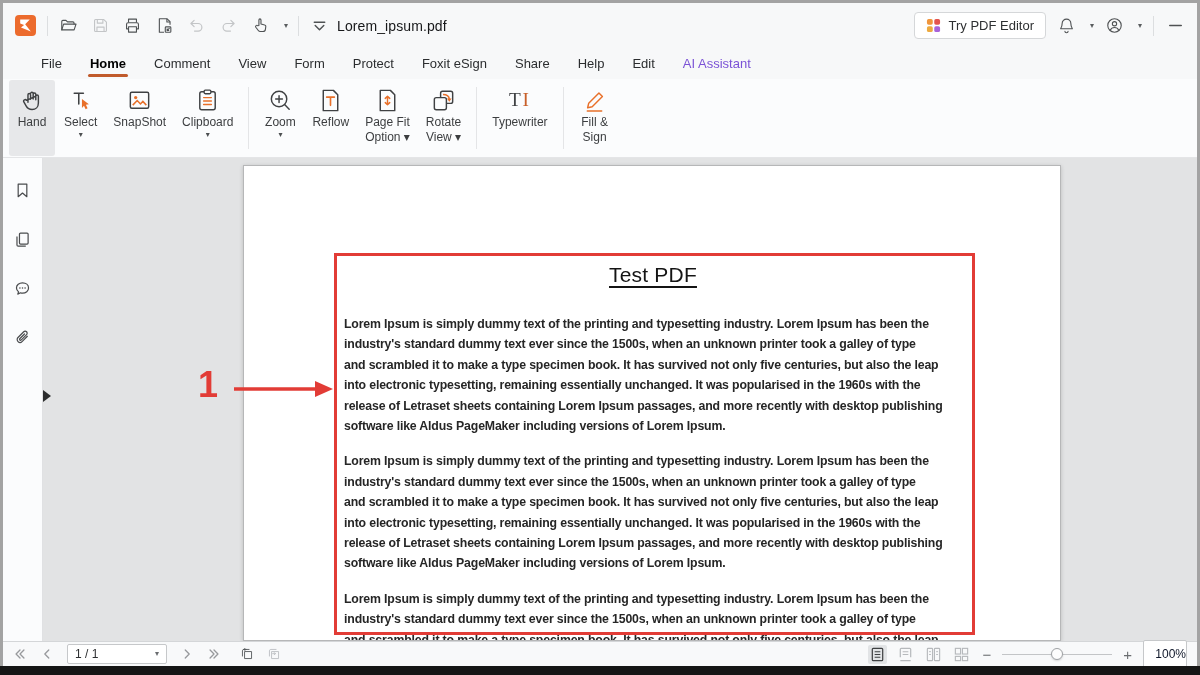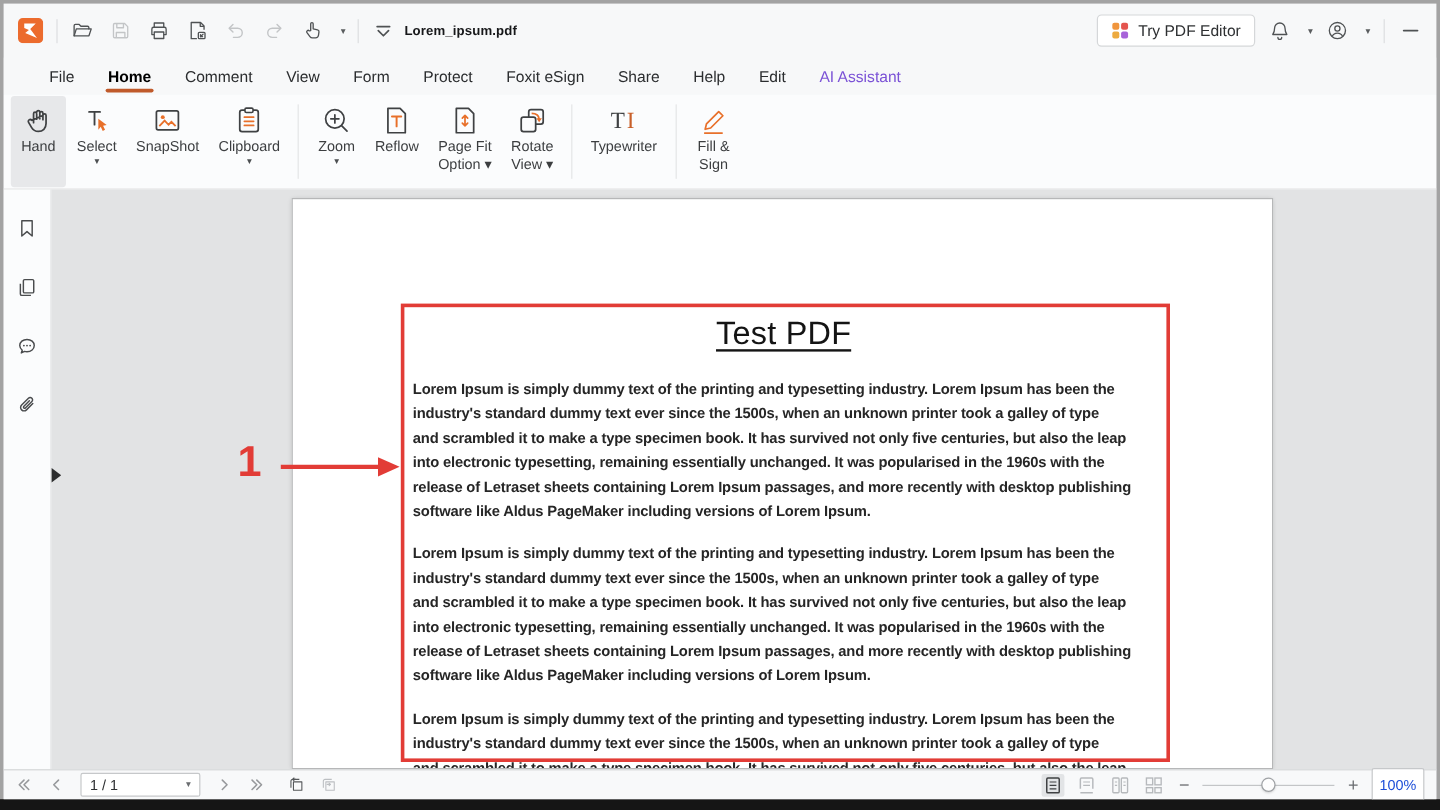--- a/index.html
+++ b/index.html
@@ -11,21 +11,21 @@
 
 .titlebar{position:absolute;top:0;left:0;right:0;height:45px;display:flex;align-items:center;padding-left:12px}
 .tbar-icon{width:20px;height:20px;display:inline-flex;align-items:center;justify-content:center;color:#4f5254;flex:none}
 .tbar-icon svg{width:19px;height:19px}
 .tbar-icon.disabled{color:#c3c5c7}
 .logo{width:21px;height:21px;margin-right:11px}
 .logo svg{width:21px;height:21px}
 .v-sep{width:1px;height:20px;background:#dcdee0;flex:none}
 .tbar-group{display:flex;align-items:center;gap:12px;margin:0 10px}
 .caret{font-size:8px;color:#5a5d5f;line-height:1;margin-left:2px}
-.filename{font-size:11px;font-weight:700;color:#17181a;margin-left:8px;letter-spacing:.1px}
+.filename{font-size:14px;font-weight:400;color:#17181a;margin-left:8px;letter-spacing:.1px}
 .searchbox{position:absolute;left:462px;top:9px;width:343px;height:27px;background:#fff;border:1px solid #d7d9db;border-radius:14px;display:flex;align-items:center;padding:0 10px;gap:7px}
 .searchbox .s-icon{color:#85888b;display:flex}
 .searchbox .s-icon svg{width:15px;height:15px}
 .searchbox input{border:none;outline:none;flex:1;font-size:13px;color:#333;background:transparent;font-family:"Liberation Sans",sans-serif}
 .searchbox input::placeholder{color:#9da1a5}
 .tbar-right{position:absolute;right:12px;top:0;height:45px;display:flex;align-items:center;gap:11px}
 .try-btn{display:flex;align-items:center;gap:7px;border:1px solid #d5d7d9;background:#fff;border-radius:4px;height:27px;padding:0 11px;font-size:13px;color:#2e3032;cursor:pointer}
 .try-btn svg{width:15px;height:15px}
 
 
@@ -46,21 +46,21 @@
 .tb-caret{font-size:8px;color:#4c4f51;line-height:9px}
 
 
 .main{position:absolute;top:155px;left:0;right:0;height:483px;background:#e2e3e4}
 .sidebar{position:absolute;left:0;top:0;bottom:0;width:40px;background:#fbfcfd;border-right:1px solid #e0e1e3;display:flex;flex-direction:column;align-items:center;padding-top:20px;gap:25px}
 .sb-btn{width:24px;height:24px;display:flex;align-items:center;justify-content:center;cursor:pointer;color:#4a4c4e}
 .sb-btn svg{width:19px;height:19px}
 .panel-handle{position:absolute;left:40px;top:232px;width:0;height:0;border-top:6px solid transparent;border-bottom:6px solid transparent;border-left:8px solid #2c2d2e;cursor:pointer}
 
 .page{position:absolute;left:240px;top:7px;width:818px;height:476px;background:#fff;border:1px solid #b6b7b8;box-shadow:0 1px 4px rgba(0,0,0,.18);overflow:hidden}
-.doc-title{position:absolute;left:90px;top:97px;width:638px;text-align:center;font-size:27px;font-weight:500;color:#141414;text-decoration:underline;text-underline-offset:4px;letter-spacing:.2px}
+.doc-title{position:absolute;left:90px;top:97px;width:638px;text-align:center;font-size:21px;font-weight:500;color:#141414;text-decoration:underline;text-underline-offset:4px;letter-spacing:.2px}
 .doc-text{position:absolute;left:100px;top:148px;width:622px;overflow:hidden}
 .para{margin-bottom:15px}
 .line{font-size:12.3px;font-weight:600;letter-spacing:-.15px;color:#262626;line-height:20.4px;white-space:nowrap}
 .red-rect{position:absolute;left:90px;top:87px;width:641px;height:382px;border:3px solid #e23c36;z-index:4;pointer-events:auto}
 .callout-num{position:absolute;left:192px;top:206px;width:26px;text-align:center;font-size:36px;font-weight:700;color:#e23c36;z-index:5;font-family:"Liberation Sans",sans-serif}
 .callout-arrow{position:absolute;left:228px;top:220px;z-index:5}
 
 
 .statusbar{position:absolute;top:638px;left:0;right:0;height:25px;background:#f8f9fa;border-top:1px solid #d4d6d8;display:flex;align-items:center;padding:0 10px}
 .sb-left{display:flex;align-items:center;gap:13px}
@@ -71,21 +71,21 @@
 .pagebox{width:100px;height:20px;background:#fff;border:1px solid #c6c8ca;border-radius:2px;display:flex;align-items:center;padding:0 7px;font-size:12px;color:#2e3032;cursor:pointer}
 .pagebox .caret{margin-left:auto;color:#6a6d70}
 .sb-right{margin-left:auto;display:flex;align-items:center;gap:9px}
 .vm-btn{width:19px;height:19px;display:flex;align-items:center;justify-content:center;border-radius:2px;color:#b6b9bc;cursor:pointer}
 .vm-btn svg{width:17px;height:17px}
 .vm-btn.sel{background:#e2e4e6;color:#3f4143}
 .zoom-minus,.zoom-plus{font-size:15px;color:#6a6d70;cursor:pointer;line-height:1;padding:0 2px}
 .slider{width:110px;height:14px;position:relative;cursor:pointer}
 .slider .track{position:absolute;left:0;right:0;top:6.5px;height:1.6px;background:#c3c5c7}
 .slider .knob{position:absolute;left:50%;top:1px;width:12px;height:12px;margin-left:-6px;border-radius:50%;background:#fdfdfd;border:1px solid #9fa2a5;box-shadow:0 1px 2px rgba(0,0,0,.15)}
-.zoombox{width:44px;height:28px;background:#fff;border:1px solid #c6c8ca;border-radius:2px;font-size:12px;color:#1d4ed8;display:flex;align-items:center;justify-content:center}
+.zoombox{width:44px;height:28px;background:#fff;border:1px solid #c6c8ca;border-radius:2px;font-size:12px;color:#0f172a;display:flex;align-items:center;justify-content:flex-end}
 </style>
 </head>
 <body>
 
 <div id="frame"></div>
 <div id="window">
 
   <div class="titlebar">
     <span class="logo"><svg viewBox="0 0 21 21">
           <rect width="21" height="21" rx="4" fill="#ec6b2d"></rect>

